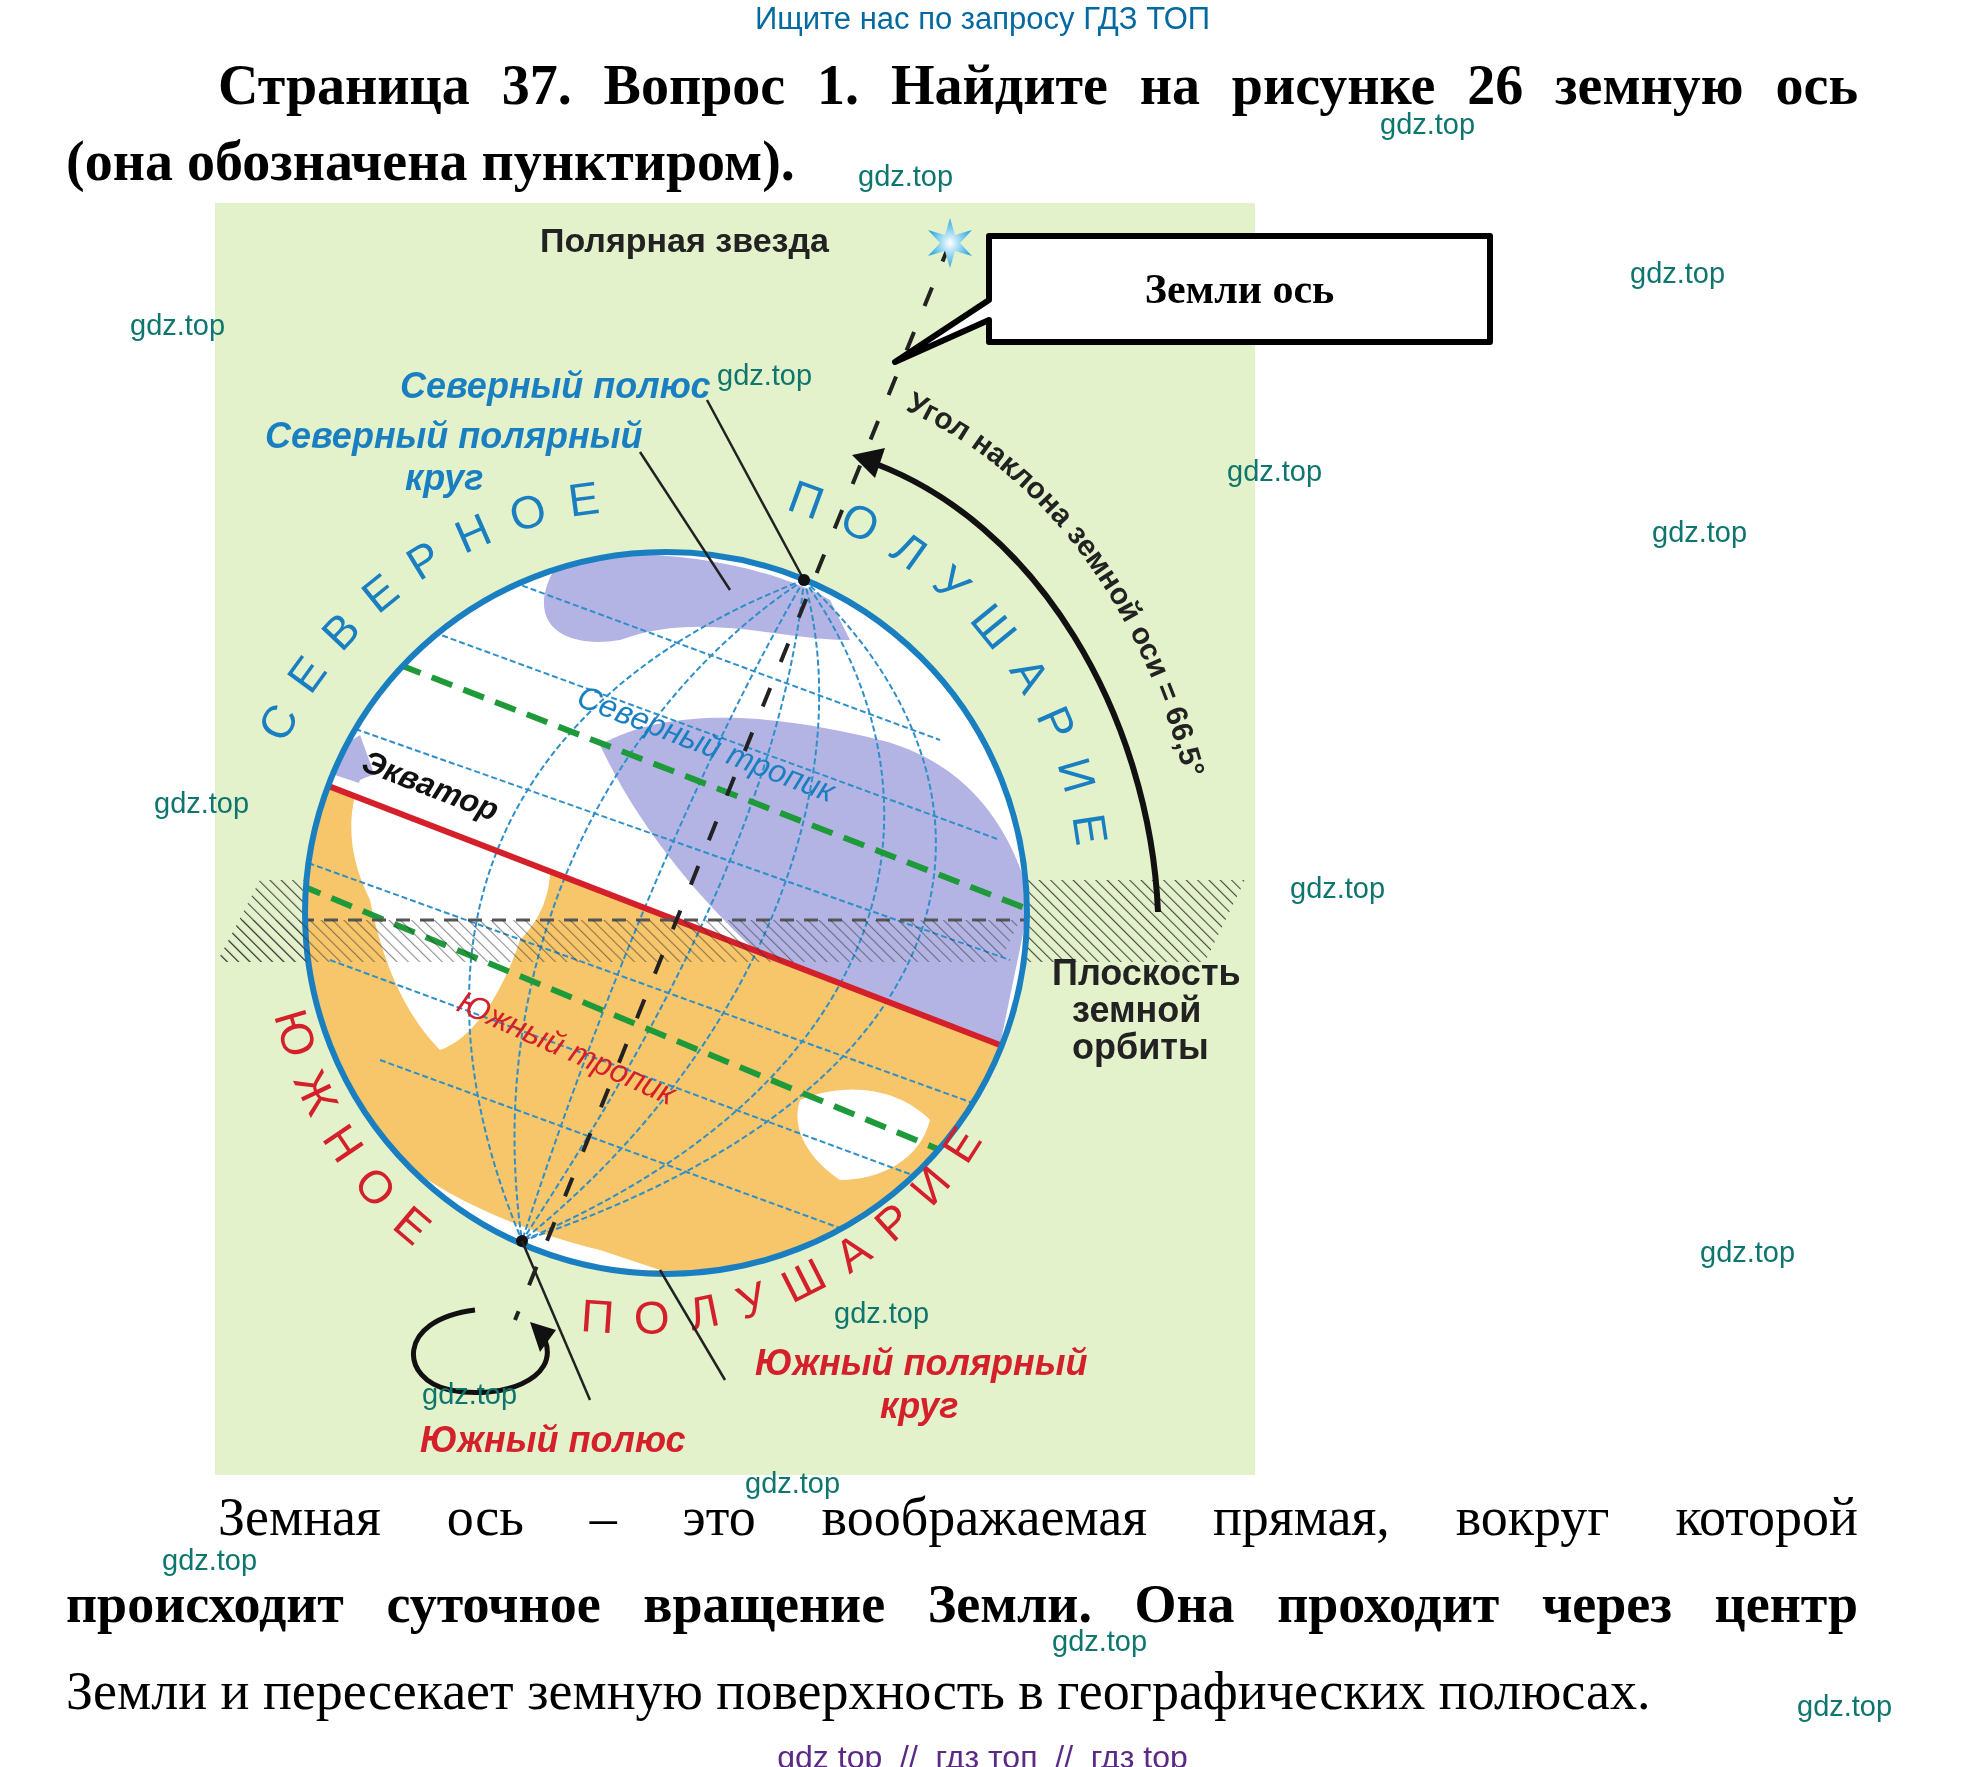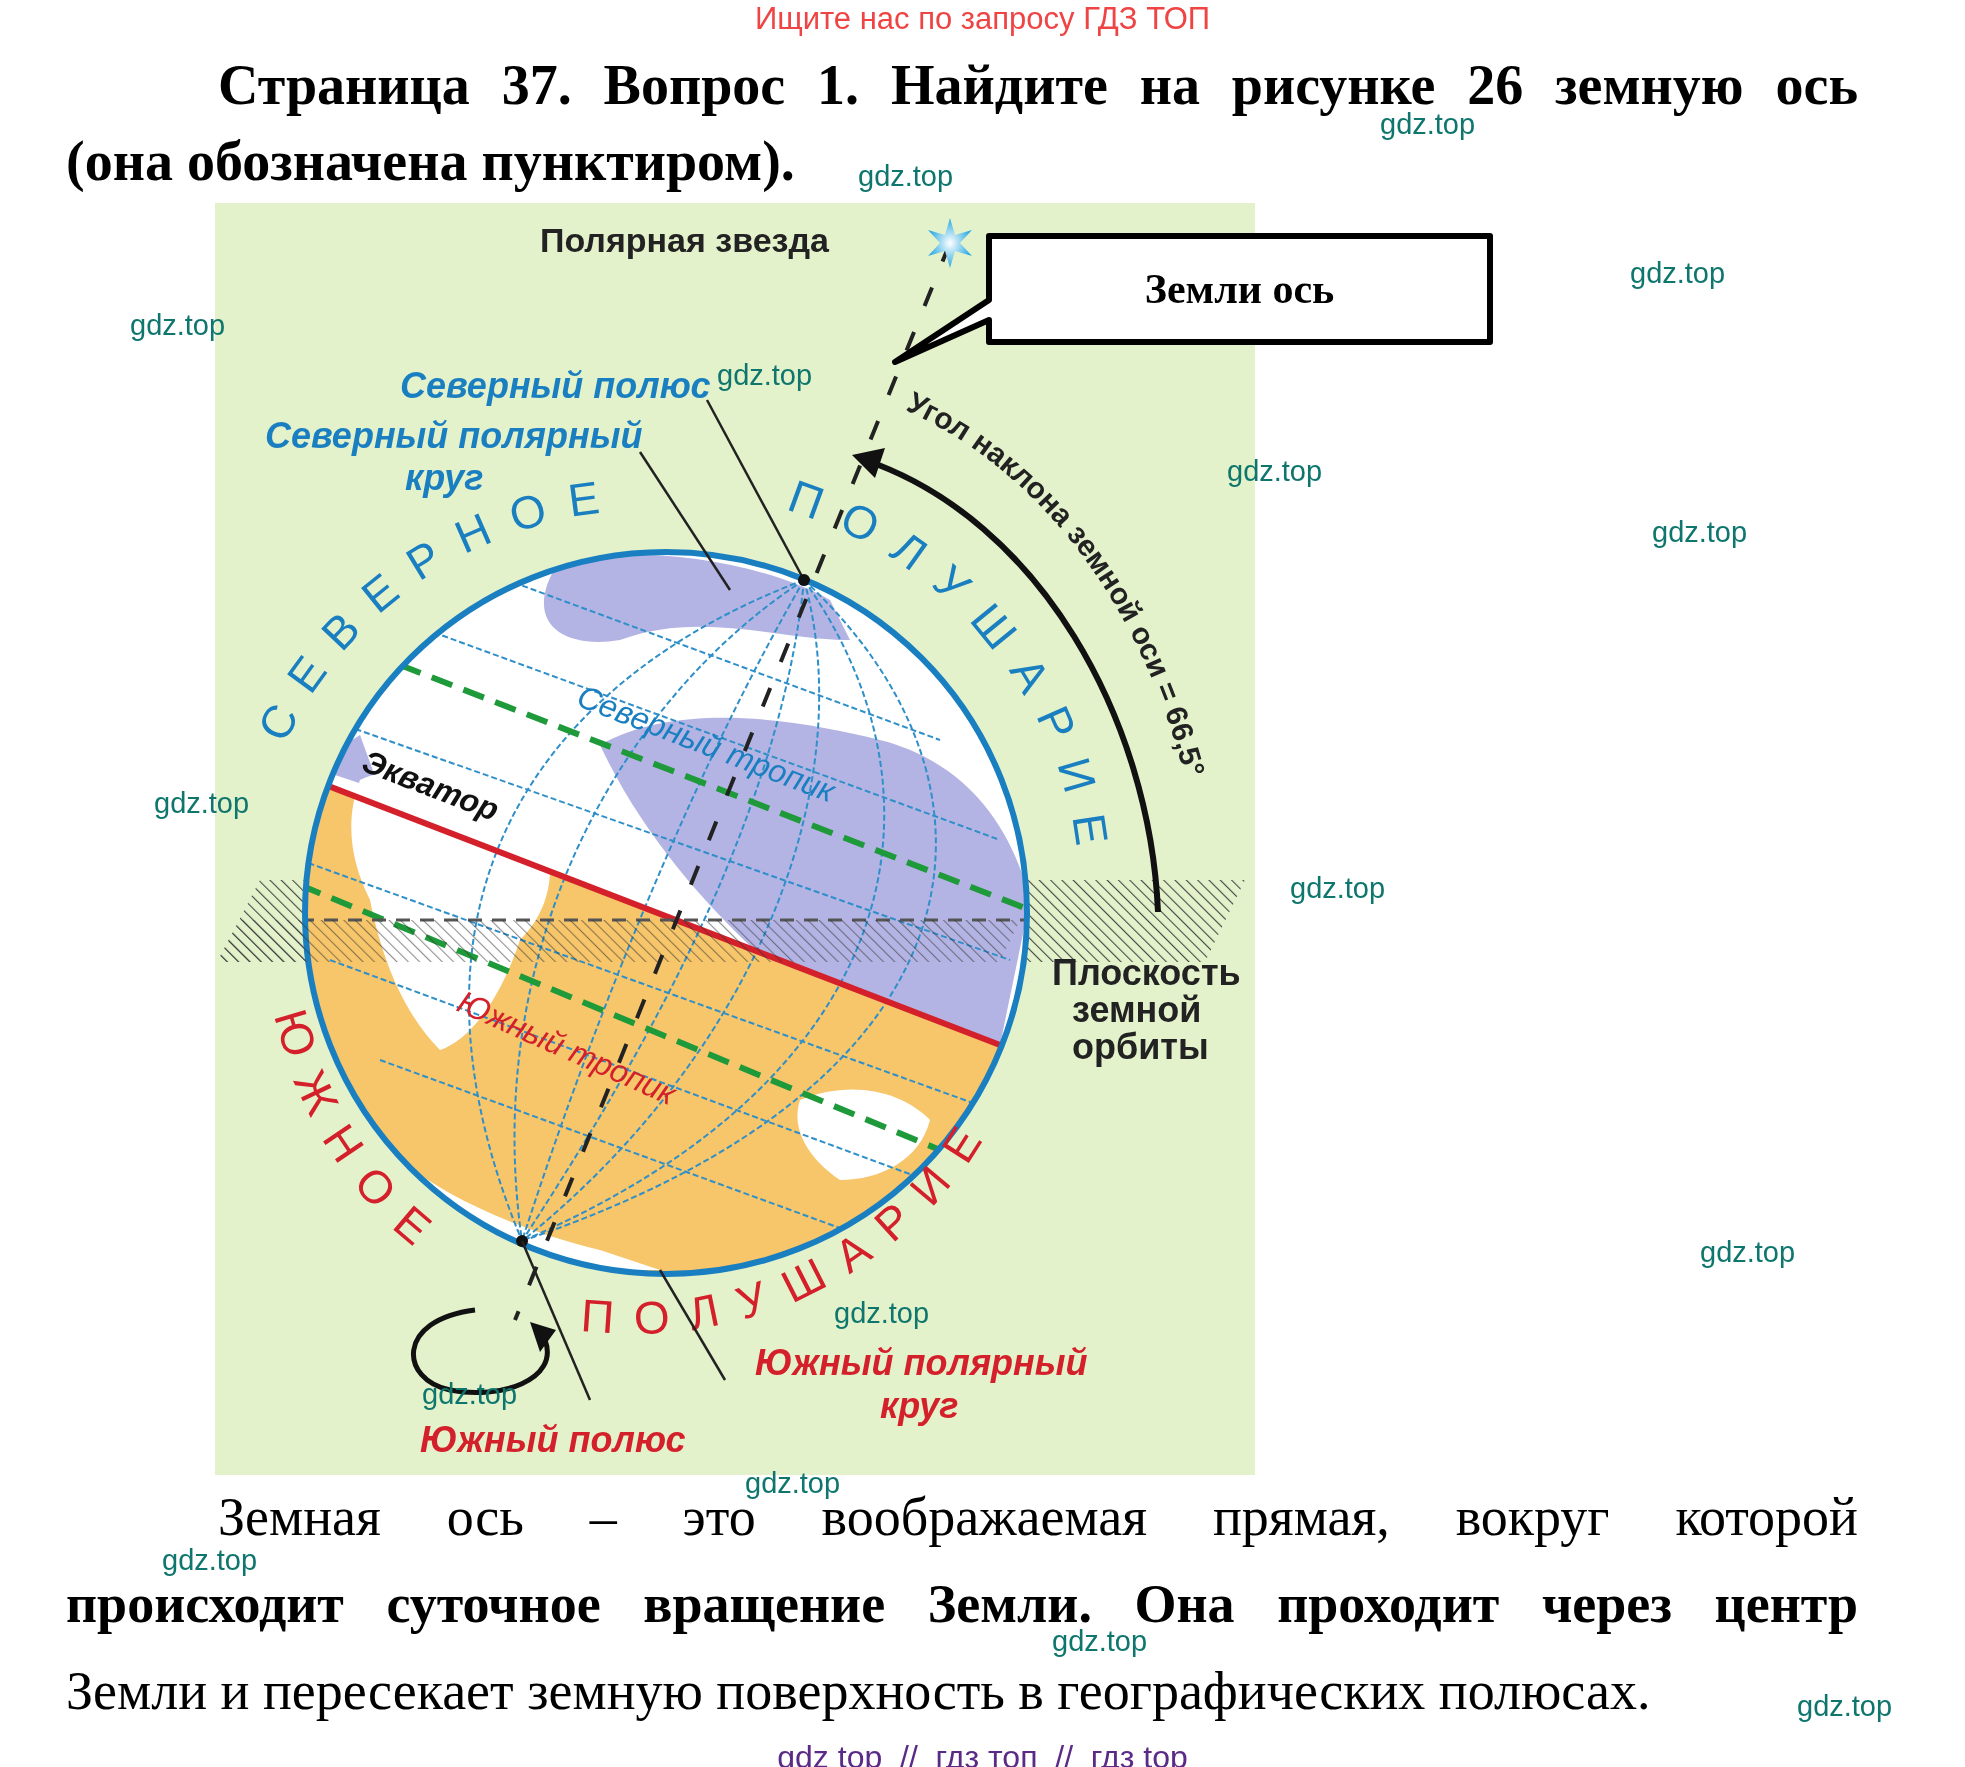--- a/index.html
+++ b/index.html
@@ -1,18 +1,18 @@
 <!DOCTYPE html>
 <html><head>
 <meta charset="utf-8">
 <style>
   html,body{margin:0;padding:0;background:#ffffff;}
   body{width:1965px;height:1767px;position:relative;overflow:hidden;font-family:"Liberation Serif",serif;color:#000;}
   .abs{position:absolute;}
-  .promo{left:0;width:1965px;top:0;text-align:center;font-family:"Liberation Sans",sans-serif;font-size:31px;color:#ef4444;line-height:38px;}
+  .promo{left:0;width:1965px;top:0;text-align:center;font-family:"Liberation Sans",sans-serif;font-size:31px;color:#0369a1;line-height:38px;}
   .title{left:66px;width:1792px;font-weight:bold;font-size:56px;line-height:76px;}
   .title .l1{position:absolute;top:0;left:152px;right:0;text-align:justify;text-align-last:justify;}
   .title .l2{position:absolute;top:76px;left:0;white-space:nowrap;}
   .wm{font-family:"Liberation Sans",sans-serif;font-size:29px;color:#0f766e;white-space:nowrap;line-height:32px;}
   .figure{left:215px;top:203px;width:1040px;height:1272px;}
   .callout-text{left:989px;top:236px;width:501px;height:106px;display:flex;align-items:center;justify-content:center;font-weight:bold;font-size:42px;font-family:"Liberation Serif",serif;}
   .body-text{left:66px;width:1792px;font-size:54px;line-height:79px;}
   .body-text .bl{position:absolute;left:0;right:0;text-align:justify;text-align-last:justify;white-space:nowrap;}
   .body-text .bl.first{left:152px;}
   .body-text .bl.last{text-align-last:left;}

